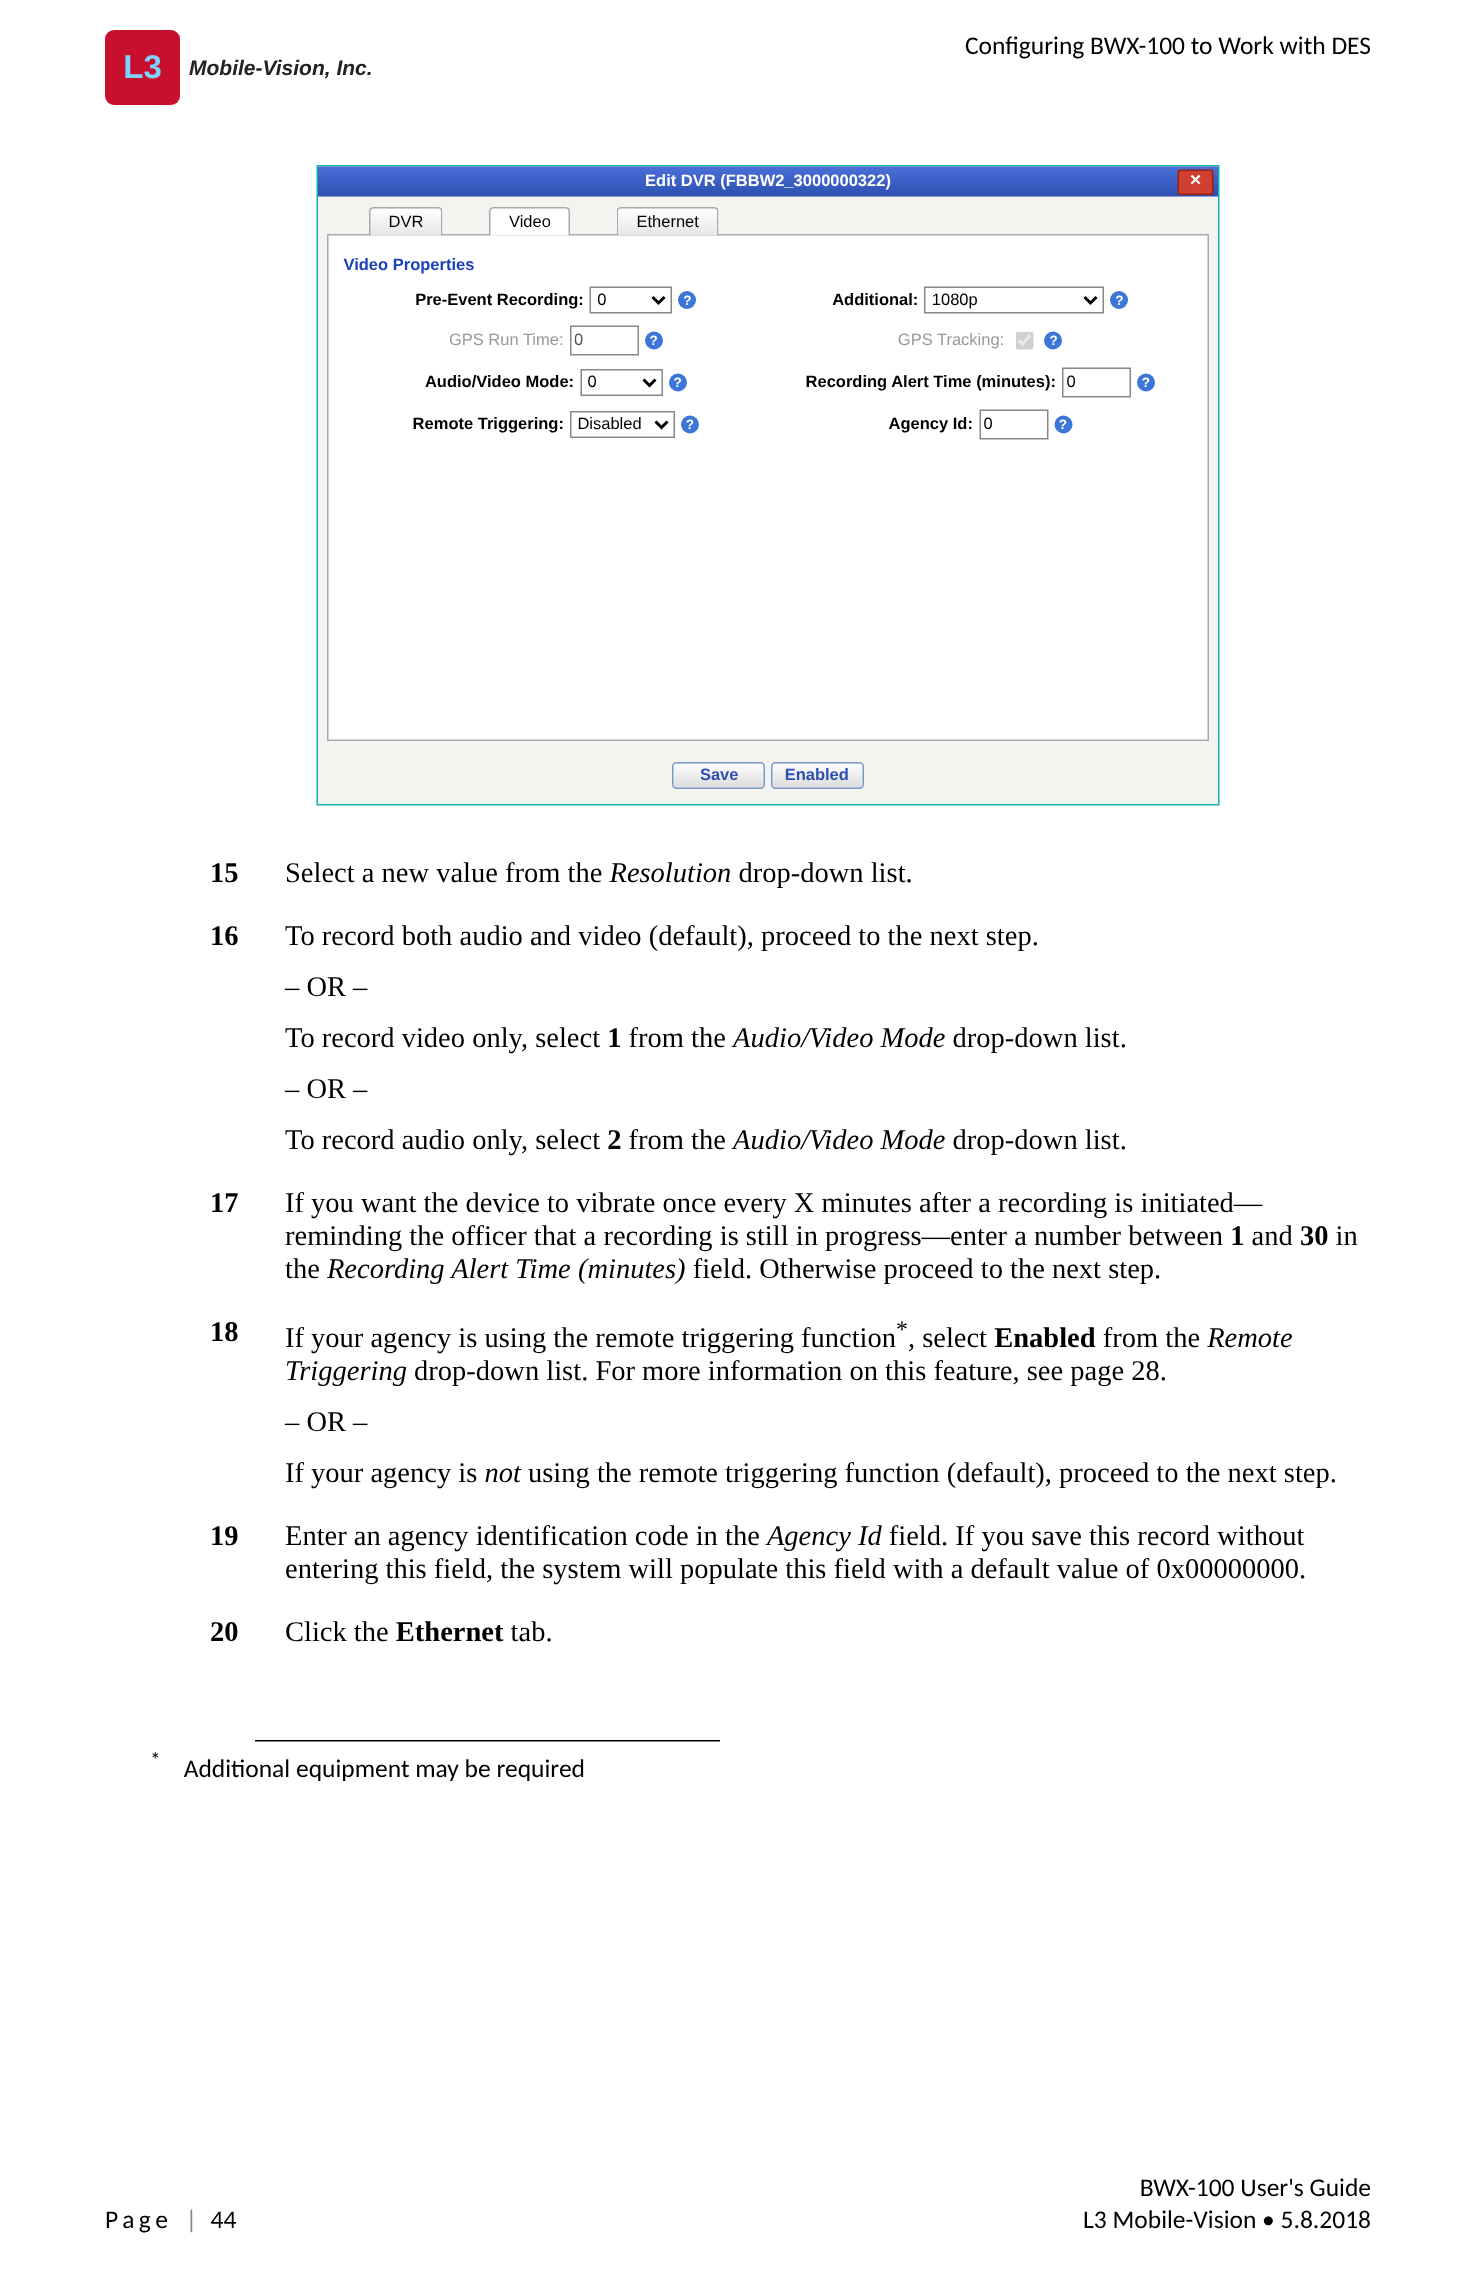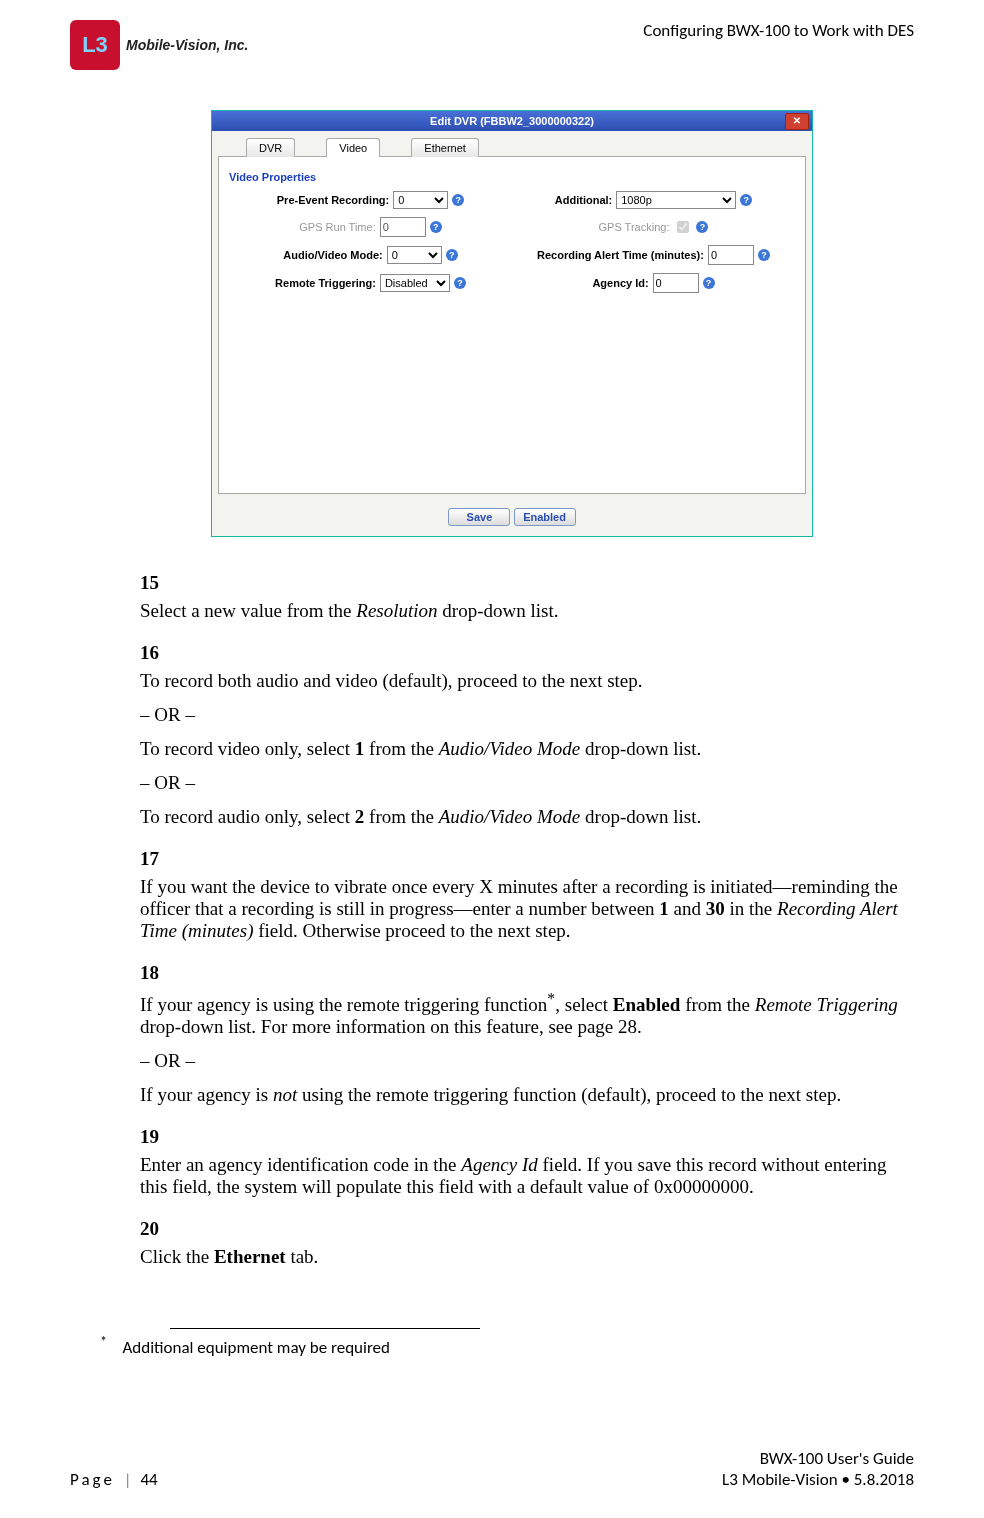--- a/index.html
+++ b/index.html
@@ -80,21 +80,21 @@
   .chk { accent-color:#555; width:12px; height:12px; }
   .btnbar { text-align:center; padding:8px 0 10px 0; background:#f3f3f0; }
   .dlg-btn {
     display:inline-block; width:60px; padding:2px 0;
     background: linear-gradient(#fff,#dcdcdc);
     border:1px solid #7a99c8; border-radius:3px; font-size:11px; font-weight:bold;
     color:#2c4fb0; text-align:center;
   }
 
   
-  .step { display:flex; gap: 6px; margin: 20px 0 10px 70px; flex-direction: column; }
+  .step { display:flex; gap: 22px; margin: 20px 0 10px 70px; }
   .num { font-weight: bold; width: 28px; flex:none; }
   .body { flex:1; }
   .body p { margin: 0 0 12px 0; }
   .body p.nm { margin: 0; }
   em { font-style: italic; }
   strong { font-weight: bold; }
 
   .footnote-rule {
     border: none; border-top: 1px solid #000;
     width: 310px; margin: 60px 0 4px 100px;

